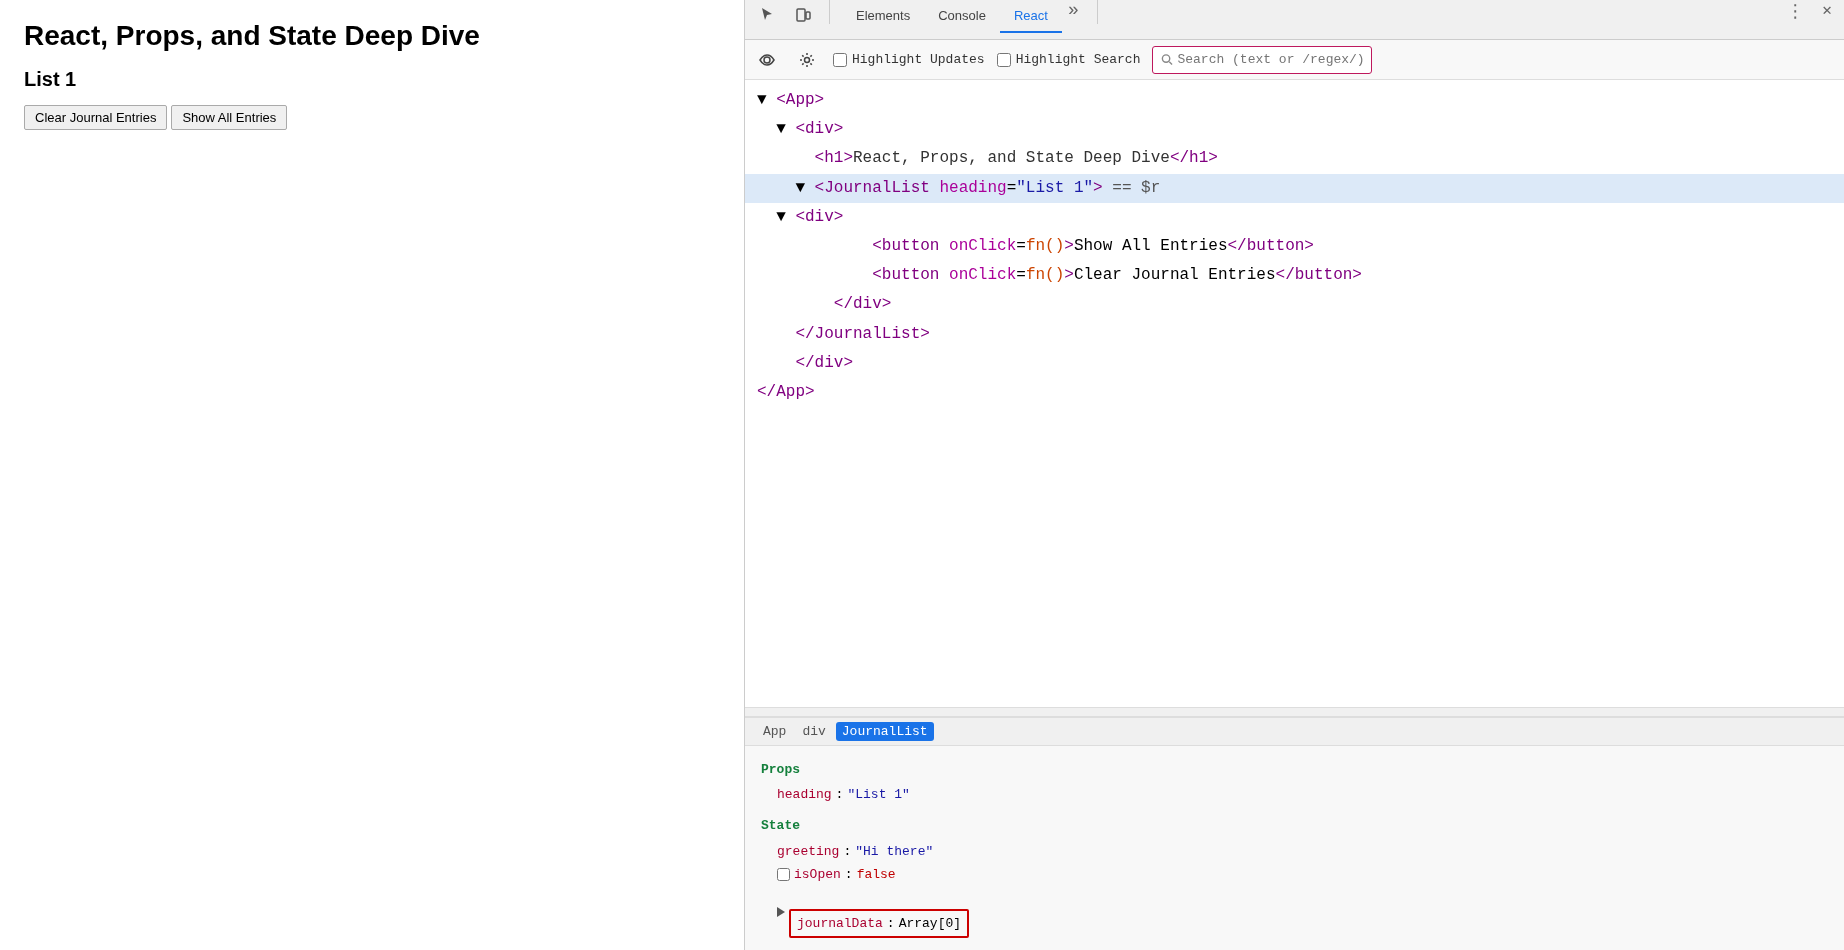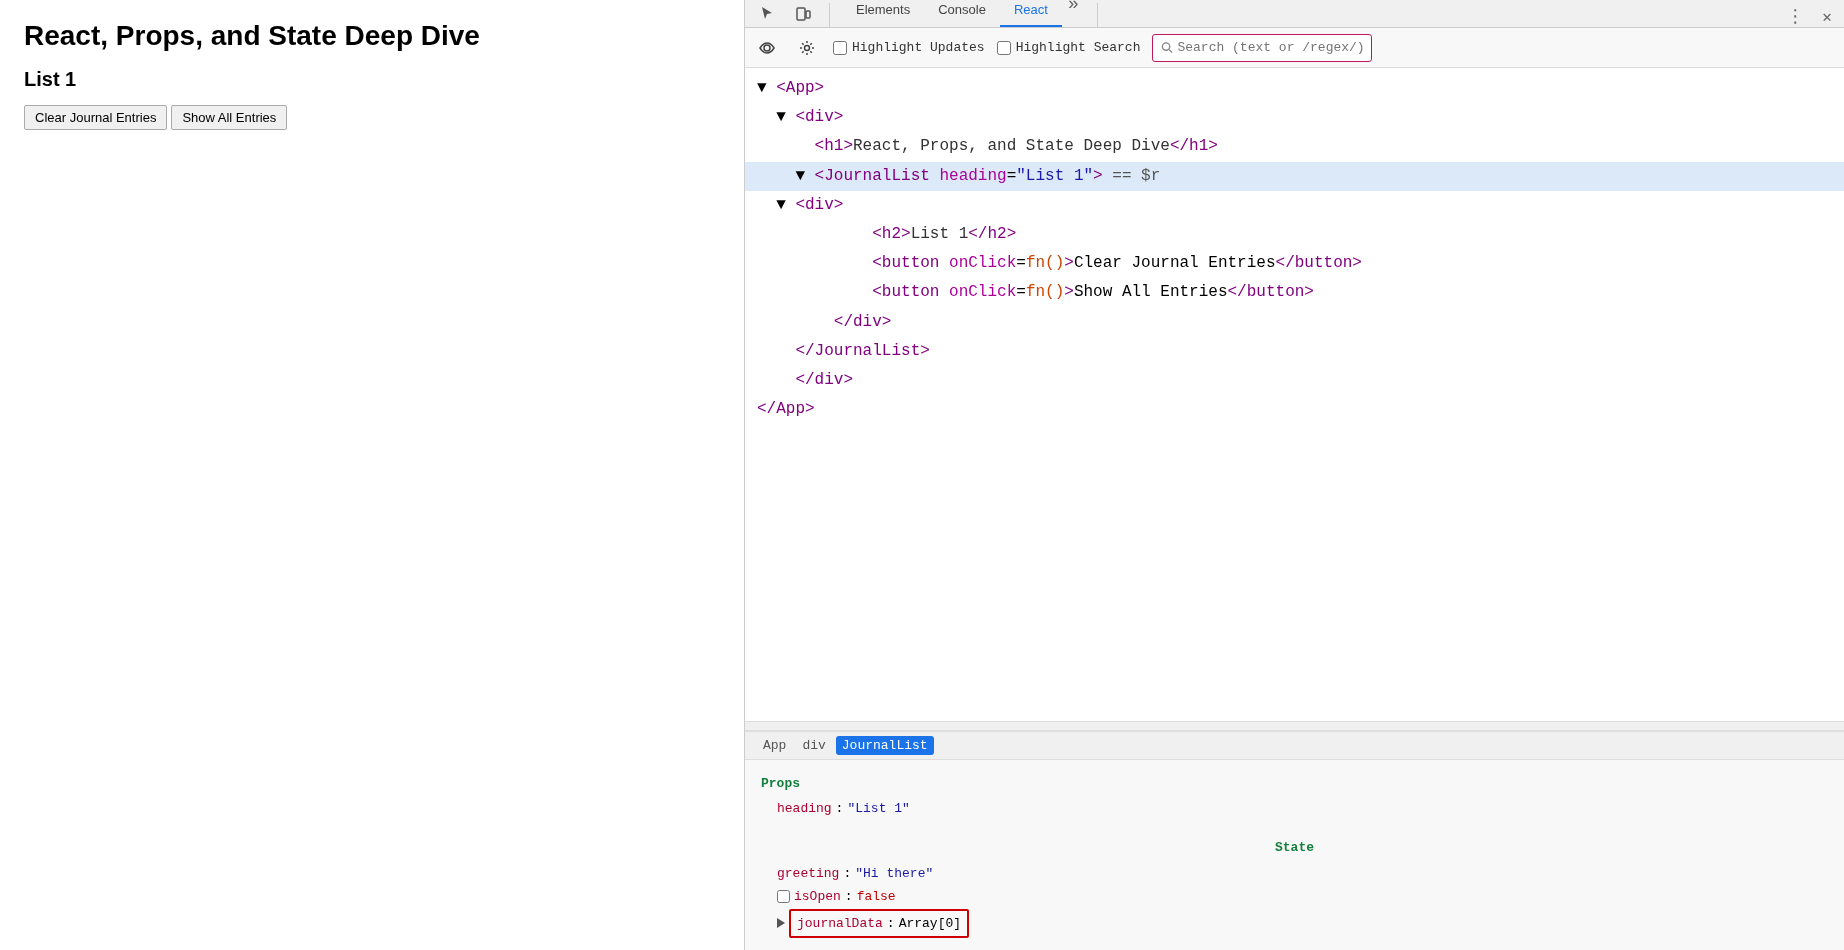--- a/index.html
+++ b/index.html
@@ -44,25 +44,25 @@
       border-left: 1px solid #ccc;
       display: flex;
       flex-direction: column;
       background: #f5f5f5;
       font-family: 'Consolas', 'Courier New', monospace;
     }
 
     
     .devtools-topbar {
       display: flex;
-      align-items: flex-end;
+      align-items: flex-start;
       background: #f0f0f0;
       border-bottom: 1px solid #ccc;
       padding: 0 8px;
-      height: 28px;
+      height: 40px;
       gap: 8px;
     }
     .devtools-icon-btn {
       width: 28px; height: 28px;
       display: flex; align-items: center; justify-content: center;
       border: none; background: transparent; cursor: pointer;
       border-radius: 4px;
       font-size: 16px;
       color: #444;
     }
@@ -196,21 +196,21 @@
     .ps-false { color: #c00000; }
     .ps-row { display: flex; align-items: center; gap: 4px; margin-left: 16px; }
     .ps-checkbox { width: 13px; height: 13px; }
     .journal-data-row {
       display: flex; align-items: center; gap: 4px; margin-left: 16px;
     }
     .journal-data-box {
       border: 2px solid #cc0000;
       border-radius: 2px;
       padding: 1px 6px;
-      display: inline-flex; align-items: flex-start; gap: 4px;
+      display: inline-flex; align-items: flex-start; gap: 4px; margin-top: 22px;
     }
     .triangle-right { 
       width: 0; height: 0;
       border-top: 5px solid transparent;
       border-bottom: 5px solid transparent;
       border-left: 8px solid #555;
       display: inline-block;
       cursor: pointer;
     }
   </style>
@@ -281,23 +281,22 @@
       <input type="text" placeholder="Search (text or /regex/)" style="">
     </div>
   </div>
 
   <div class="devtools-tree" id="tree-container">
       <div class="tree-line">▼ <span style="color:#800080">&lt;App&gt;</span></div>
       <div class="tree-line">&nbsp;&nbsp;▼ <span style="color:#800080">&lt;div&gt;</span></div>
       <div class="tree-line">&nbsp;&nbsp;&nbsp;&nbsp;&nbsp;&nbsp;<span style="color:#800080">&lt;h1&gt;</span><span style="color:#333">React, Props, and State Deep Dive</span><span style="color:#800080">&lt;/h1&gt;</span></div>
       <div class="tree-line highlighted">&nbsp;&nbsp;&nbsp;&nbsp;▼ <span style="color:#800080">&lt;JournalList</span> <span style="color:#aa0099">heading</span>=<span style="color:#1a1aa6">"List 1"</span><span style="color:#800080">&gt;</span> <span style="color:#555">== $r</span></div>
       <div class="tree-line">&nbsp;&nbsp;▼ <span style="color:#800080">&lt;div&gt;</span></div>
-      <div class="tree-line">&nbsp;&nbsp;&nbsp;&nbsp;&nbsp;&nbsp;&nbsp;&nbsp;&nbsp;&nbsp;&nbsp;&nbsp;<span style="color:#800080">&lt;h2&gt;</span><span style="color:#333">List 1</span><span style="color:#800080">&lt;/h2&gt;</span></div>
+      <div class="tree-line">&nbsp;&nbsp;&nbsp;&nbsp;&nbsp;&nbsp;&nbsp;&nbsp;&nbsp;&nbsp;&nbsp;&nbsp;<span style="color:#800080">&lt;button</span> <span style="color:#aa0099">onClick</span>=<span style="color:#cc4400">fn()</span><span style="color:#800080">&gt;</span>Show All Entries<span style="color:#800080">&lt;/button&gt;</span></div>
       <div class="tree-line">&nbsp;&nbsp;&nbsp;&nbsp;&nbsp;&nbsp;&nbsp;&nbsp;&nbsp;&nbsp;&nbsp;&nbsp;<span style="color:#800080">&lt;button</span> <span style="color:#aa0099">onClick</span>=<span style="color:#cc4400">fn()</span><span style="color:#800080">&gt;</span>Clear Journal Entries<span style="color:#800080">&lt;/button&gt;</span></div>
-      <div class="tree-line">&nbsp;&nbsp;&nbsp;&nbsp;&nbsp;&nbsp;&nbsp;&nbsp;&nbsp;&nbsp;&nbsp;&nbsp;<span style="color:#800080">&lt;button</span> <span style="color:#aa0099">onClick</span>=<span style="color:#cc4400">fn()</span><span style="color:#800080">&gt;</span>Show All Entries<span style="color:#800080">&lt;/button&gt;</span></div>
       <div class="tree-line">&nbsp;&nbsp;&nbsp;&nbsp;&nbsp;&nbsp;&nbsp;&nbsp;<span style="color:#800080">&lt;/div&gt;</span></div>
       <div class="tree-line">&nbsp;&nbsp;&nbsp;&nbsp;<span style="color:#800080">&lt;/JournalList&gt;</span></div>
       <div class="tree-line">&nbsp;&nbsp;&nbsp;&nbsp;<span style="color:#800080">&lt;/div&gt;</span></div>
       <div class="tree-line"><span style="color:#800080">&lt;/App&gt;</span></div>
     </div>
 
   <div class="devtools-scrollbar"></div>
 
   <div class="devtools-bottom">
 
@@ -309,21 +308,21 @@
 
     <div class="props-state-area">
       <div class="ps-section-title">Props</div>
       <div id="props-list">
           <div class="ps-row">
             <span class="ps-key">heading</span>
             <span class="ps-colon">:</span> 
             <span class="ps-string">"List 1"</span>
           </div>
         </div>
-      <div style="margin-top:16px;text-align:center;" class="ps-section-title">State</div>
+      <div style="margin-top:8px;" class="ps-section-title">State</div>
       <div id="state-list">
           <div class="ps-row">
             <span class="ps-key">greeting</span>
             <span class="ps-colon">:</span> 
             <span class="ps-string">"Hi there"</span>
           </div>
           <div style="display: flex; align-items: center; gap: 4px; margin-left: 16px;">
             <input type="checkbox" class="ps-checkbox" style="">
             <span class="ps-key">isOpen</span>
             <span class="ps-colon">:</span> 

